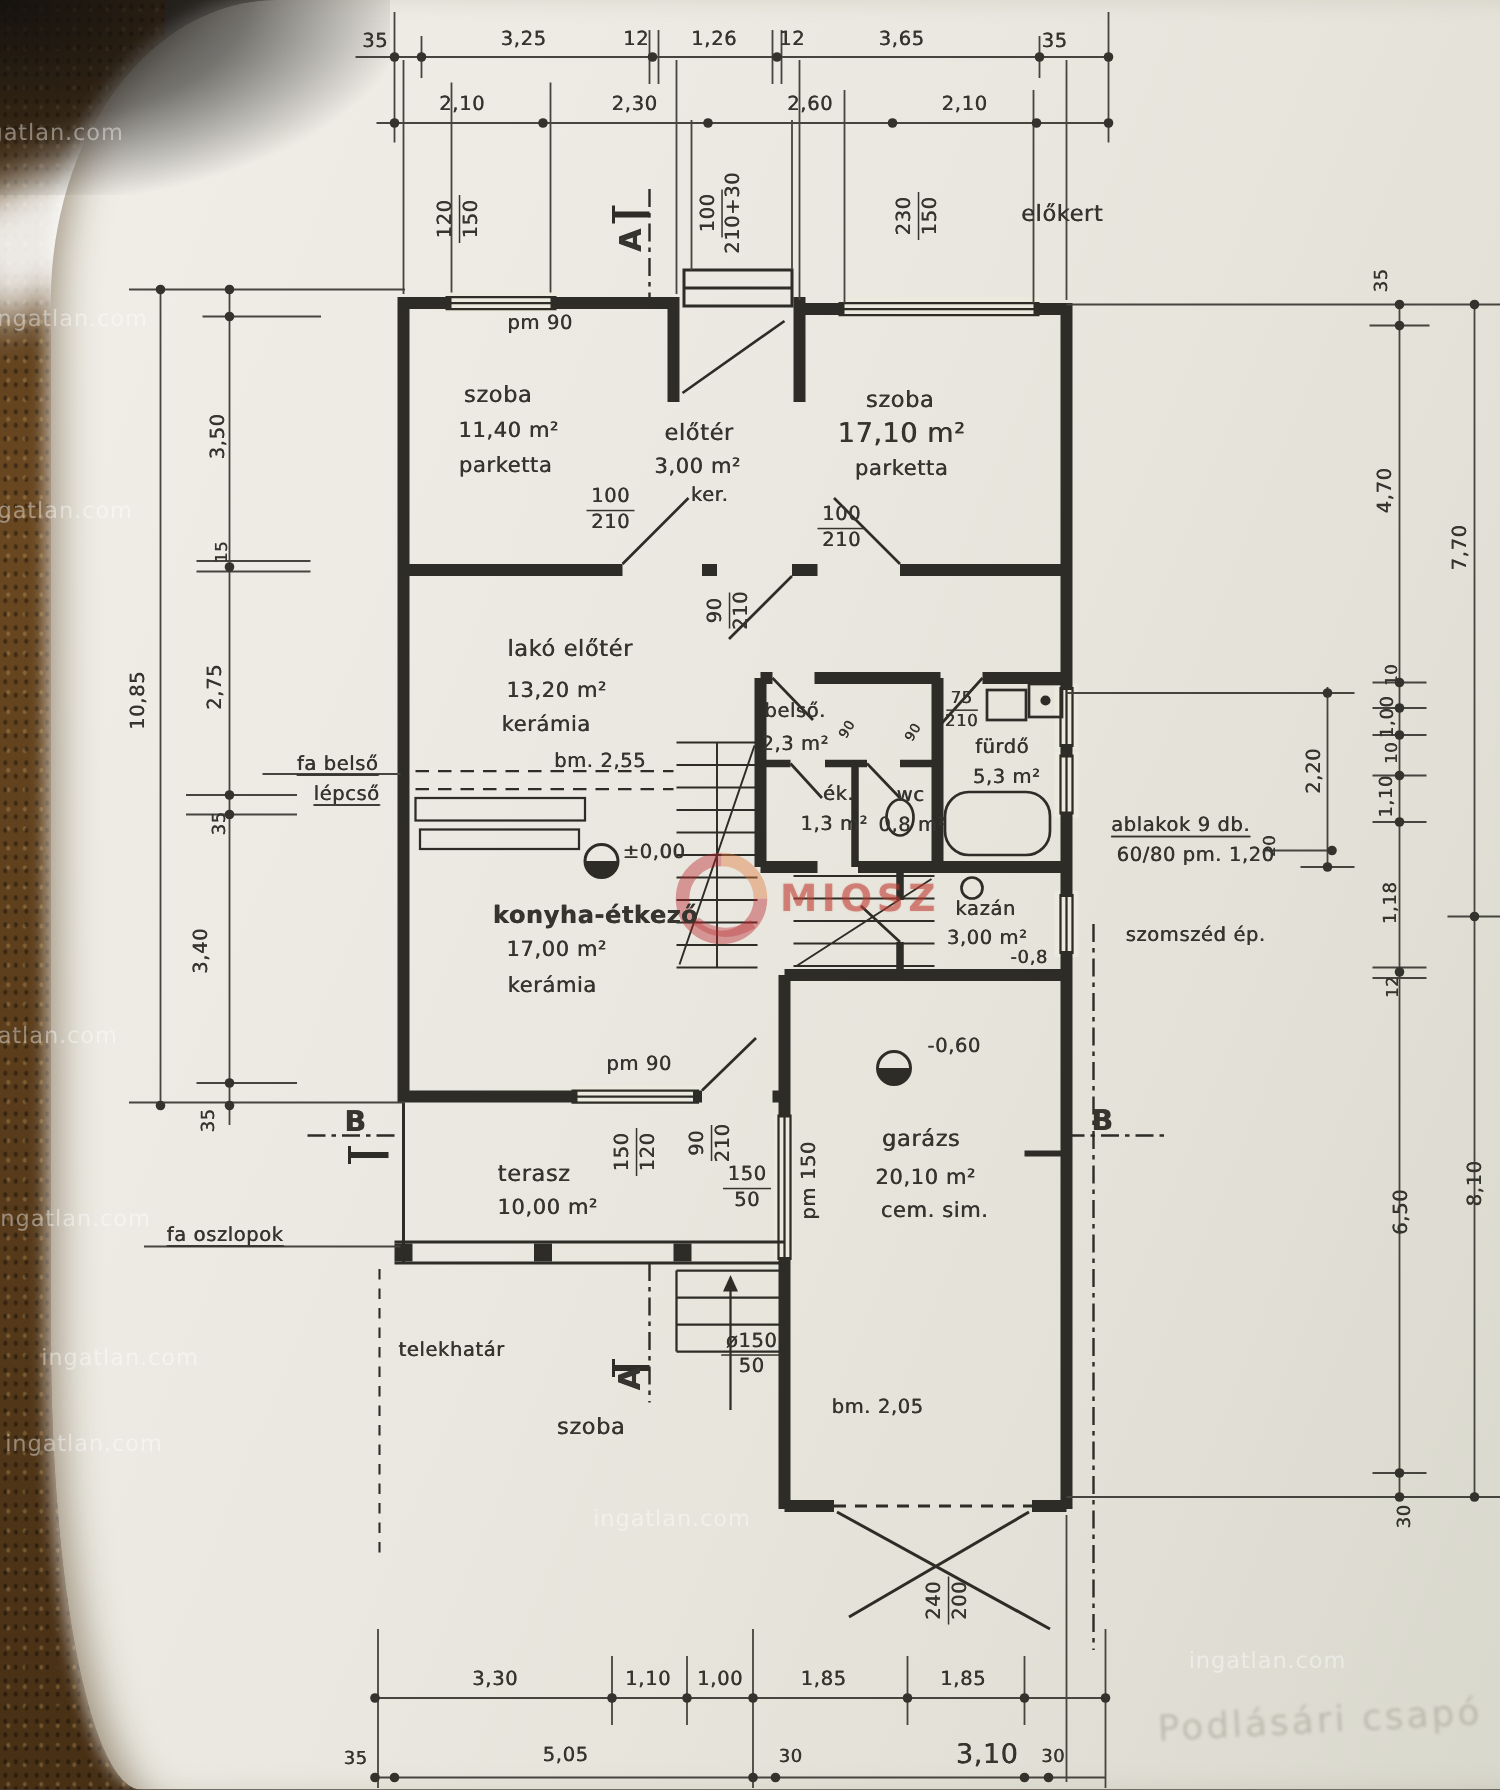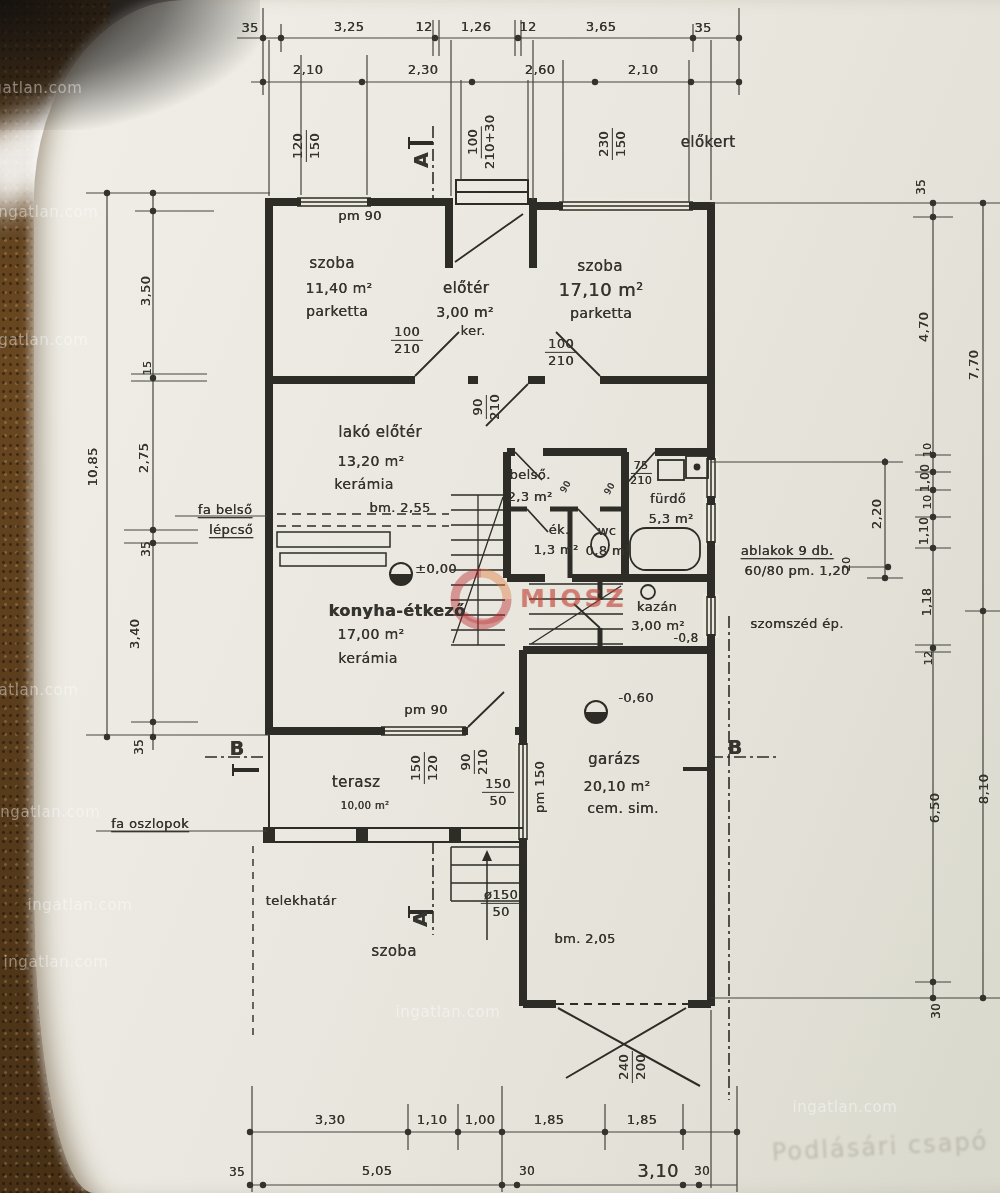--- a/index.html
+++ b/index.html
@@ -356,21 +356,21 @@
     <span class="lbl" style="left: 657px; top: 607px; font-size: 13px; transform: translate(-50%, -50%);">kazán</span>
     <span class="lbl" style="left: 658px; top: 626px; font-size: 13px; transform: translate(-50%, -50%);">3,00 m²</span>
     <span class="lbl" style="left: 686px; top: 638px; font-size: 12px; transform: translate(-50%, -50%);">-0,8</span>
     <span class="lbl u" style="left: 787px; top: 551px; font-size: 13px; transform: translate(-50%, -50%);">ablakok 9 db.</span>
     <span class="lbl" style="left: 797px; top: 571px; font-size: 13px; transform: translate(-50%, -50%);">60/80 pm. 1,20</span>
     <span class="lbl" style="left: 797px; top: 624px; font-size: 13px; transform: translate(-50%, -50%);">szomszéd ép.</span>
     <span class="lbl" style="left: 636px; top: 698px; font-size: 13px; transform: translate(-50%, -50%);">-0,60</span>
     <span class="lbl" style="left: 426px; top: 710px; font-size: 13px; transform: translate(-50%, -50%);">pm 90</span>
     <span class="lbl" style="left: 237px; top: 749px; font-size: 19px; font-weight: bold; transform: translate(-50%, -50%);">B</span>
     <span class="lbl" style="left: 356px; top: 783px; font-size: 15px; transform: translate(-50%, -50%);">terasz</span>
-    <span class="lbl" style="left: 365px; top: 806px; font-size: 10px; transform: translate(-50%, -50%);">10,00 m²</span>
+    <span class="lbl" style="left: 365px; top: 806px; font-size: 14px; transform: translate(-50%, -50%);">10,00 m²</span>
     <span class="lbl" style="left: 424px; top: 768px; font-size: 13px; transform: translate(-50%, -50%) rotate(-90deg);"><span class="frac">
         <span class="ft">150</span>
         <span class="fb">120</span>
       </span></span>
     <span class="lbl" style="left: 474px; top: 762px; font-size: 13px; transform: translate(-50%, -50%) rotate(-90deg);"><span class="frac">
         <span class="ft">90</span>
         <span class="fb">210</span>
       </span></span>
     <span class="lbl" style="left: 498px; top: 792px; font-size: 13px; transform: translate(-50%, -50%);"><span class="frac">
         <span class="ft">150</span>

